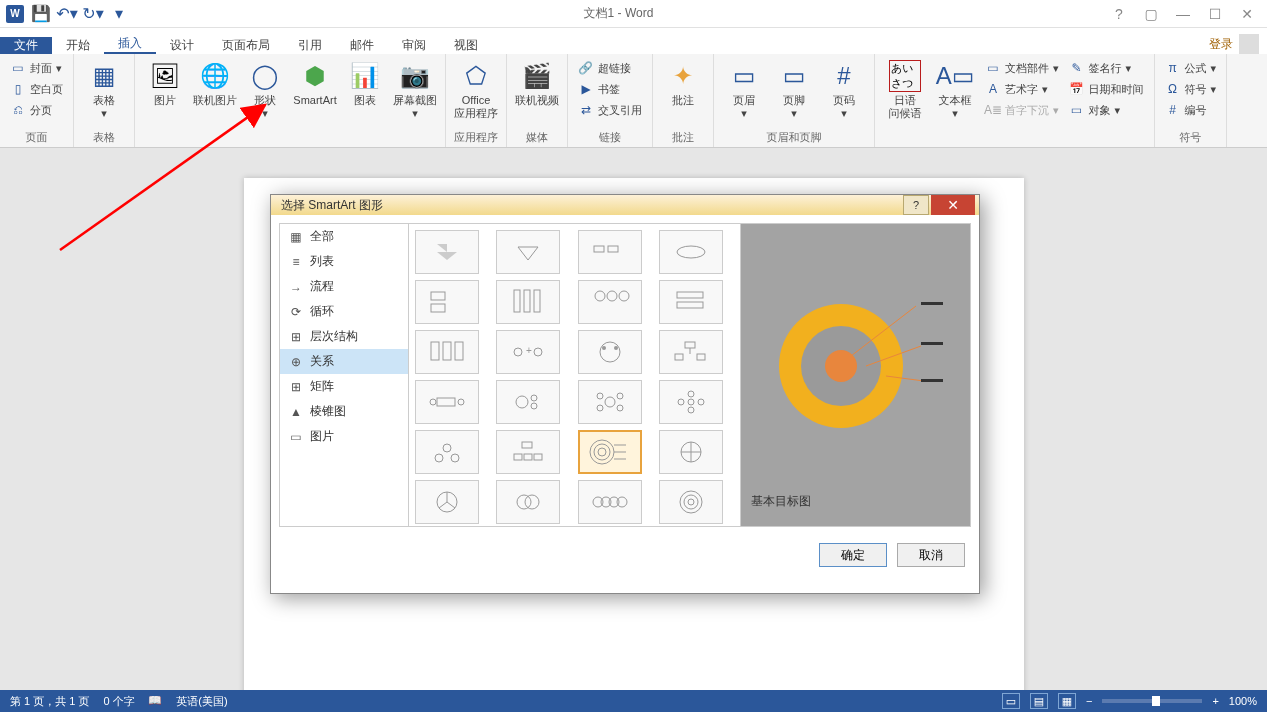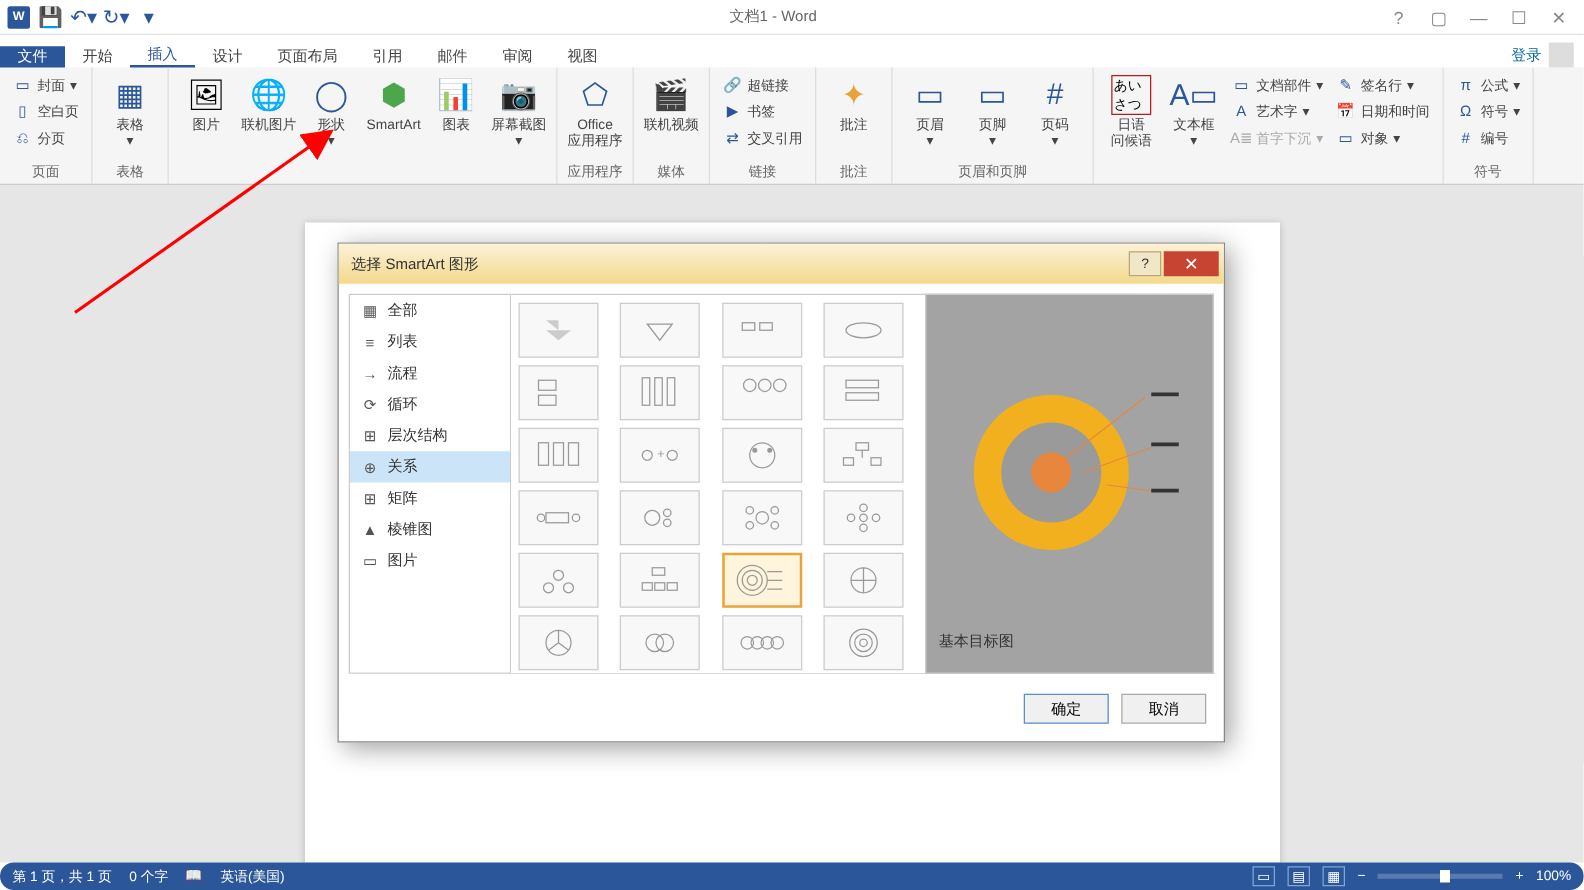--- a/index.html
+++ b/index.html
@@ -12,21 +12,21 @@
 .word-icon { width: 18px; height: 18px; background: #2b579a; color: #fff; font-size: 10px; font-weight: bold; display: flex; align-items: center; justify-content: center; border-radius: 2px; }
 .title-center { flex: 1; text-align: center; font-size: 12px; color: #666; }
 .title-right { display: flex; align-items: center; gap: 8px; padding-right: 8px; color: #888; }
 .win-btn { width: 24px; height: 24px; display: flex; align-items: center; justify-content: center; cursor: pointer; font-size: 14px; }
 
 
 .tabs { height: 26px; display: flex; align-items: flex-end; background: #fff; }
 .tab { padding: 0 14px; font-size: 12px; color: #444; cursor: pointer; }
 .tab.file { background: #2b579a; color: #fff; }
 .tab.active { color: #2b579a; border-bottom: 2px solid #2b579a; font-weight: 500; }
-.tabs-right { margin-left: auto; display: flex; align-items: center; padding-right: 8px; font-size: 12px; color: #0369a1; }
+.tabs-right { margin-left: auto; display: flex; align-items: center; padding-right: 8px; font-size: 12px; color: #a16207; }
 .avatar { width: 20px; height: 20px; background: #ddd; margin-left: 6px; }
 
 
 .ribbon { height: 94px; background: #f5f5f5; border-bottom: 1px solid #ccc; display: flex; }
 .group { border-right: 1px solid #ddd; padding: 4px 6px 2px; display: flex; flex-direction: column; }
 .group-content { flex: 1; display: flex; align-items: flex-start; gap: 2px; }
 .group-label { text-align: center; font-size: 11px; color: #666; padding-top: 2px; }
 .btn-large { width: 48px; display: flex; flex-direction: column; align-items: center; cursor: pointer; padding: 2px; }
 .btn-large .icon { width: 32px; height: 32px; display: flex; align-items: center; justify-content: center; font-size: 24px; }
 .btn-large .lbl { font-size: 11px; color: #444; text-align: center; line-height: 1.2; margin-top: 2px; }
@@ -36,21 +36,21 @@
 
 
 .doc-area { position: absolute; top: 148px; left: 0; right: 0; bottom: 22px; background: #e6e6e6; display: flex; justify-content: center; overflow: hidden; }
 .page { width: 780px; background: #fff; margin-top: 30px; box-shadow: 0 0 6px rgba(0,0,0,0.2); height: 900px; }
 
 
 .red-arrow { position: absolute; top: 100px; left: 50px; z-index: 5; pointer-events: none; }
 
 
 .dialog { position: absolute; left: 270px; top: 194px; width: 710px; height: 400px; background: #fff; border: 1px solid #888; box-shadow: 4px 4px 20px rgba(0,0,0,0.4); z-index: 10; }
-.dlg-title { height: 32px; background: linear-gradient(#fdf1d8, #f2d98c); display: flex; align-items: center; padding-left: 10px; font-size: 12px; color: #333; justify-content: flex-end; }
+.dlg-title { height: 20px; background: linear-gradient(#fdf1d8, #f2d98c); display: flex; align-items: center; padding-left: 10px; font-size: 12px; color: #333; justify-content: flex-end; }
 .dlg-title-btns { margin-left: auto; display: flex; }
 .dlg-help { width: 26px; height: 20px; background: #f0e6c8; border: 1px solid #b8a870; display: flex; align-items: center; justify-content: center; font-size: 11px; cursor: pointer; margin-right: 2px; }
 .dlg-close { width: 44px; height: 20px; background: #c74433; color: #fff; display: flex; align-items: center; justify-content: center; cursor: pointer; font-size: 14px; margin-right: 4px; }
 .dlg-body { display: flex; height: 320px; padding: 8px; gap: 0; }
 .dlg-cats { width: 130px; border: 1px solid #ccc; background: #fff; overflow-y: auto; }
 .cat-item { display: flex; align-items: center; gap: 6px; padding: 4px 8px; font-size: 12px; color: #333; cursor: pointer; }
 .cat-item.selected { background: #cce4f7; }
 .cat-icon { width: 16px; height: 16px; display: flex; align-items: center; justify-content: center; font-size: 12px; color: #555; }
 .dlg-gallery { flex: 1; border: 1px solid #ccc; border-left: none; background: #fff; overflow-y: scroll; padding: 6px; }
 .gallery-grid { display: grid; grid-template-columns: repeat(4, 1fr); gap: 6px; }
@@ -58,21 +58,21 @@
 .thumb.selected { border: 2px solid #e8a33d; background: #fff4dc; }
 .dlg-preview { width: 230px; border: 1px solid #ccc; border-left: none; background: #a3a3a3; padding: 10px; display: flex; flex-direction: column; }
 .preview-img { flex: 1; display: flex; align-items: center; justify-content: center; position: relative; }
 .preview-title { font-size: 12px; color: #333; margin: 6px 0; }
 .preview-desc { font-size: 11px; color: #444; line-height: 1.5; border: 1px solid #ddd; padding: 6px; }
 .dlg-footer { height: 40px; display: flex; align-items: center; justify-content: flex-end; gap: 10px; padding-right: 14px; }
 .dlg-btn { width: 68px; height: 24px; background: #f0f0f0; border: 1px solid #aaa; font-size: 12px; cursor: pointer; }
 .dlg-btn.primary { border: 1px solid #5b8fc7; }
 
 
-.statusbar { position: absolute; bottom: 0; left: 0; right: 0; height: 22px; background: #2b579a; color: #fff; display: flex; align-items: center; font-size: 11px; padding: 0 10px; border-radius: 11px; }
+.statusbar { position: absolute; bottom: 0; left: 0; right: 0; height: 22px; background: #2b579a; color: #fff; display: flex; align-items: center; font-size: 11px; padding: 0 10px; }
 .statusbar .left { display: flex; gap: 14px; }
 .statusbar .right { margin-left: auto; display: flex; align-items: center; gap: 10px; }
 .zoom-slider { width: 100px; height: 4px; background: #5b7bb0; position: relative; }
 .zoom-slider::after { content: ''; position: absolute; left: 50%; top: -3px; width: 8px; height: 10px; background: #fff; }
 .view-icon { width: 18px; height: 16px; border: 1px solid #7fa6d4; display: flex; align-items: center; justify-content: center; cursor: pointer; }
 
 
 .ic-blue { color: #2b579a; }
 .ic-orange { color: #e8a33d; }
 </style>

